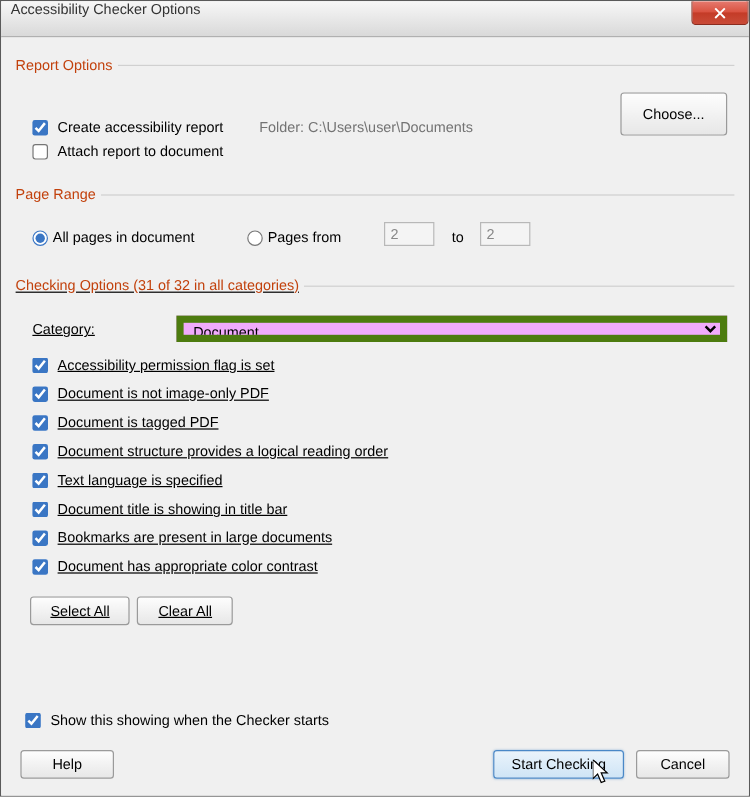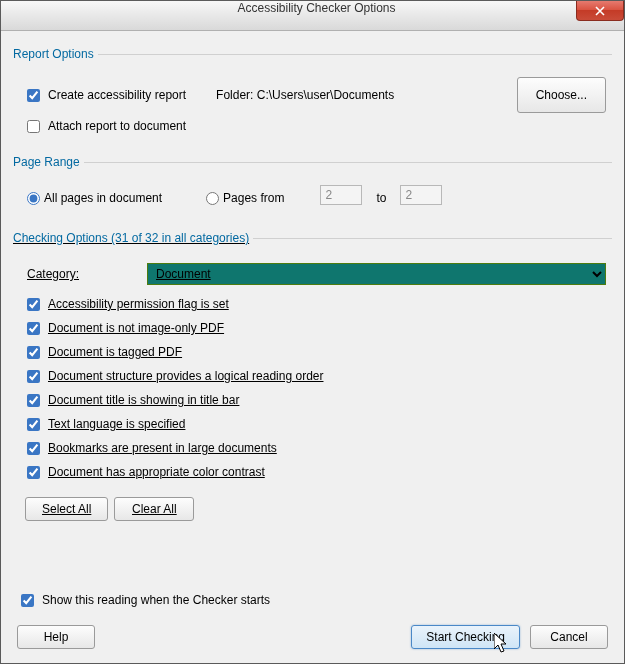--- a/index.html
+++ b/index.html
@@ -21,21 +21,20 @@
     flex-direction: column;
   }
   .titlebar {
     height: 30px;
     background: linear-gradient(to bottom, #f7f7f7 0%, #e8e8e8 50%, #d9d9d9 100%);
     border-bottom: 1px solid #b0b0b0;
     display: flex;
     align-items: center;
     padding: 0 0 16px 8px;
     position: relative;
-    justify-content: center;
   }
   .titlebar-text {
     color: #333;
     font-size: 12px;
   }
   .close-btn {
     position: absolute;
     right: 0;
     top: 0;
     width: 48px;
@@ -62,32 +61,32 @@
     border: 1px solid #d0d0d0;
     border-left: none;
     border-right: none;
     border-bottom: none;
     margin: 8px 0 4px 0;
     padding: 10px 6px 4px 6px;
     position: relative;
   }
   fieldset.group legend {
     font-size: 12px;
-    color: #0369a1;
+    color: #c2410c;
     padding: 0 4px 0 0;
     background: #f0f0f0;
     margin-left: -6px;
   }
-  .row { display: flex; align-items: center; margin: 6px 0; }
+  .row { display: flex; align-items: flex-end; margin: 6px 0; }
   .row label { margin-left: 4px; }
   input[type=checkbox], input[type=radio] {
     width: 13px; height: 13px; margin: 0 4px 0 8px;
     accent-color: #3a76c4;
   }
-  .folder-label { margin-left: 30px; color: #000000; }
+  .folder-label { margin-left: 30px; color: #737373; }
   .choose-btn {
     margin-left: auto;
     padding: 2px 18px;
     height: 36px;
     background: linear-gradient(to bottom, #fdfdfd, #e7e7e7);
     border: 1px solid #9a9a9a;
     border-radius: 3px;
     cursor: pointer;
     font-size: 12px;
   }
@@ -100,22 +99,22 @@
     color: #888;
     padding: 0 4px;
     font-size: 12px;
   }
   .to-label { margin: 0 8px; }
   .category-row { display: flex; align-items: center; margin: 8px 0 12px 0; gap: 40px; }
   .category-label { width: 80px; margin-left: 8px; }
   .category-select {
     flex: 1;
     height: 22px;
-    border: 1px solid #4d7c0f;
-    background: #0f766e;
+    border: 6px solid #4d7c0f;
+    background: #f0abfc;
     font-size: 12px;
     padding: 0 4px;
   }
   .check-list { margin: 4px 0 18px 0; }
   .check-list .row { margin: 10px 0; }
   .btn-row { display: flex; gap: 6px; margin: 8px 0 8px 6px; }
   .std-btn {
     padding: 2px 16px;
     height: 24px;
     background: linear-gradient(to bottom, #fdfdfd, #e7e7e7);
@@ -224,45 +223,45 @@
         <div class="row">
             <input type="checkbox" checked="" style="">
             <label>Document is tagged PDF</label>
           </div>
         <div class="row">
             <input type="checkbox" checked="" style="">
             <label>Document structure provides a logical reading order</label>
           </div>
         <div class="row">
             <input type="checkbox" checked="" style="">
+            <label>Text language is specified</label>
+          </div>
+        <div class="row">
+            <input type="checkbox" checked="" style="">
             <label>Document title is showing in title bar</label>
-          </div>
-        <div class="row">
-            <input type="checkbox" checked="" style="">
-            <label>Text language is specified</label>
           </div>
         <div class="row">
             <input type="checkbox" checked="" style="">
             <label>Bookmarks are present in large documents</label>
           </div>
         <div class="row">
             <input type="checkbox" checked="" style="">
             <label>Document has appropriate color contrast</label>
           </div>
       </div>
 
       <div class="btn-row">
         <button class="std-btn">Select All</button>
         <button class="std-btn">Clear All</button>
       </div>
     </fieldset>
 
     <div class="row show-dialog-row">
       <input type="checkbox" checked="" style="">
-      <label>Show this reading when the Checker starts</label>
+      <label>Show this showing when the Checker starts</label>
     </div>
 
     <div class="footer">
       <button class="std-btn">Help</button>
       <div class="footer-spacer"></div>
       <button class="primary-btn">Start Checking</button>
       <button class="std-btn" style="margin-left:10px;">Cancel</button>
     </div>
 
   </div>

